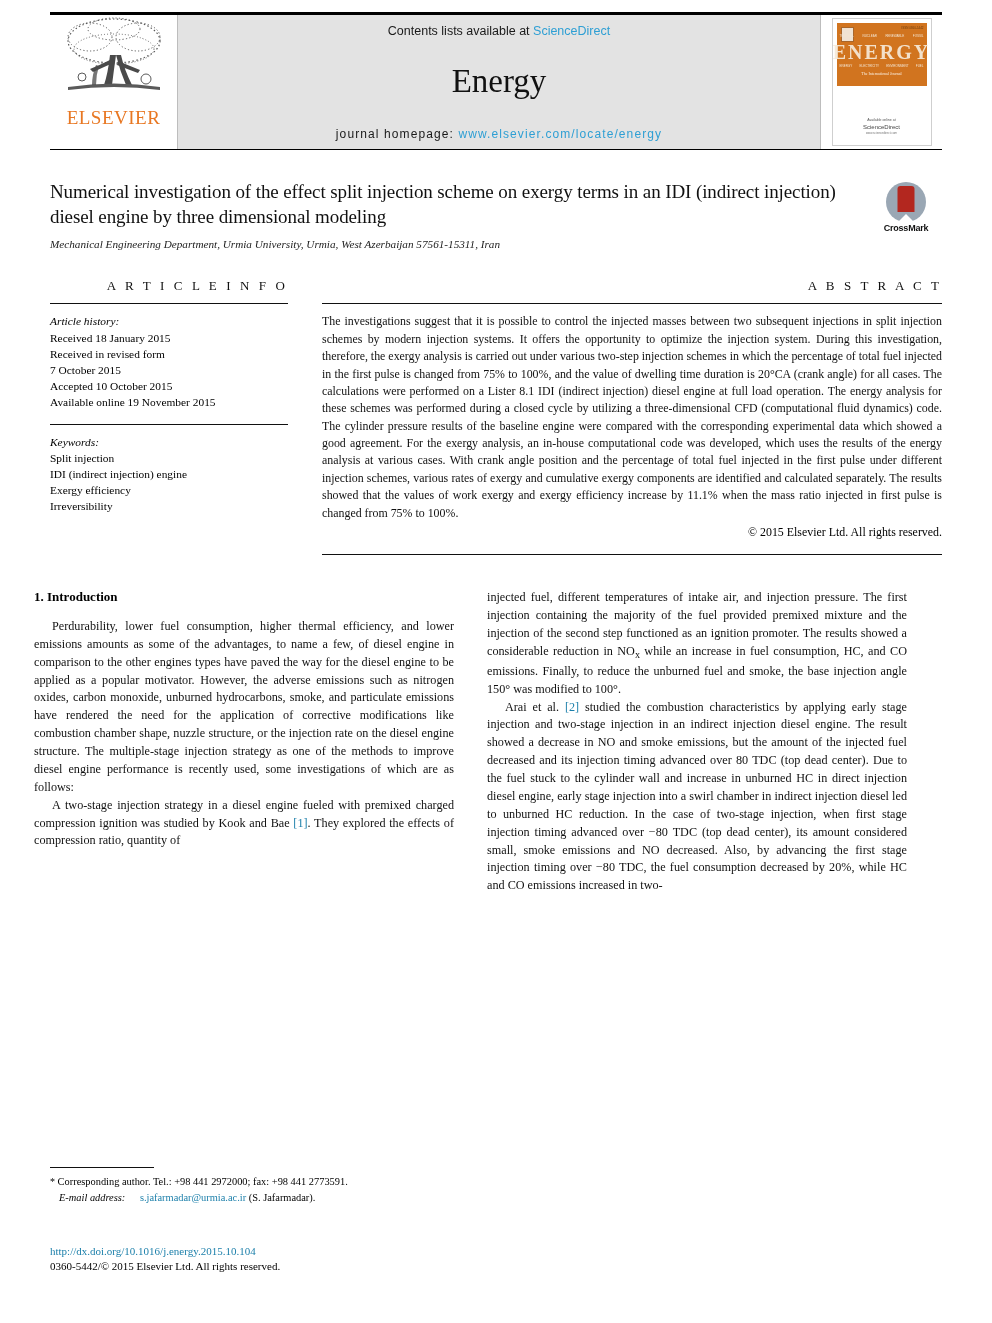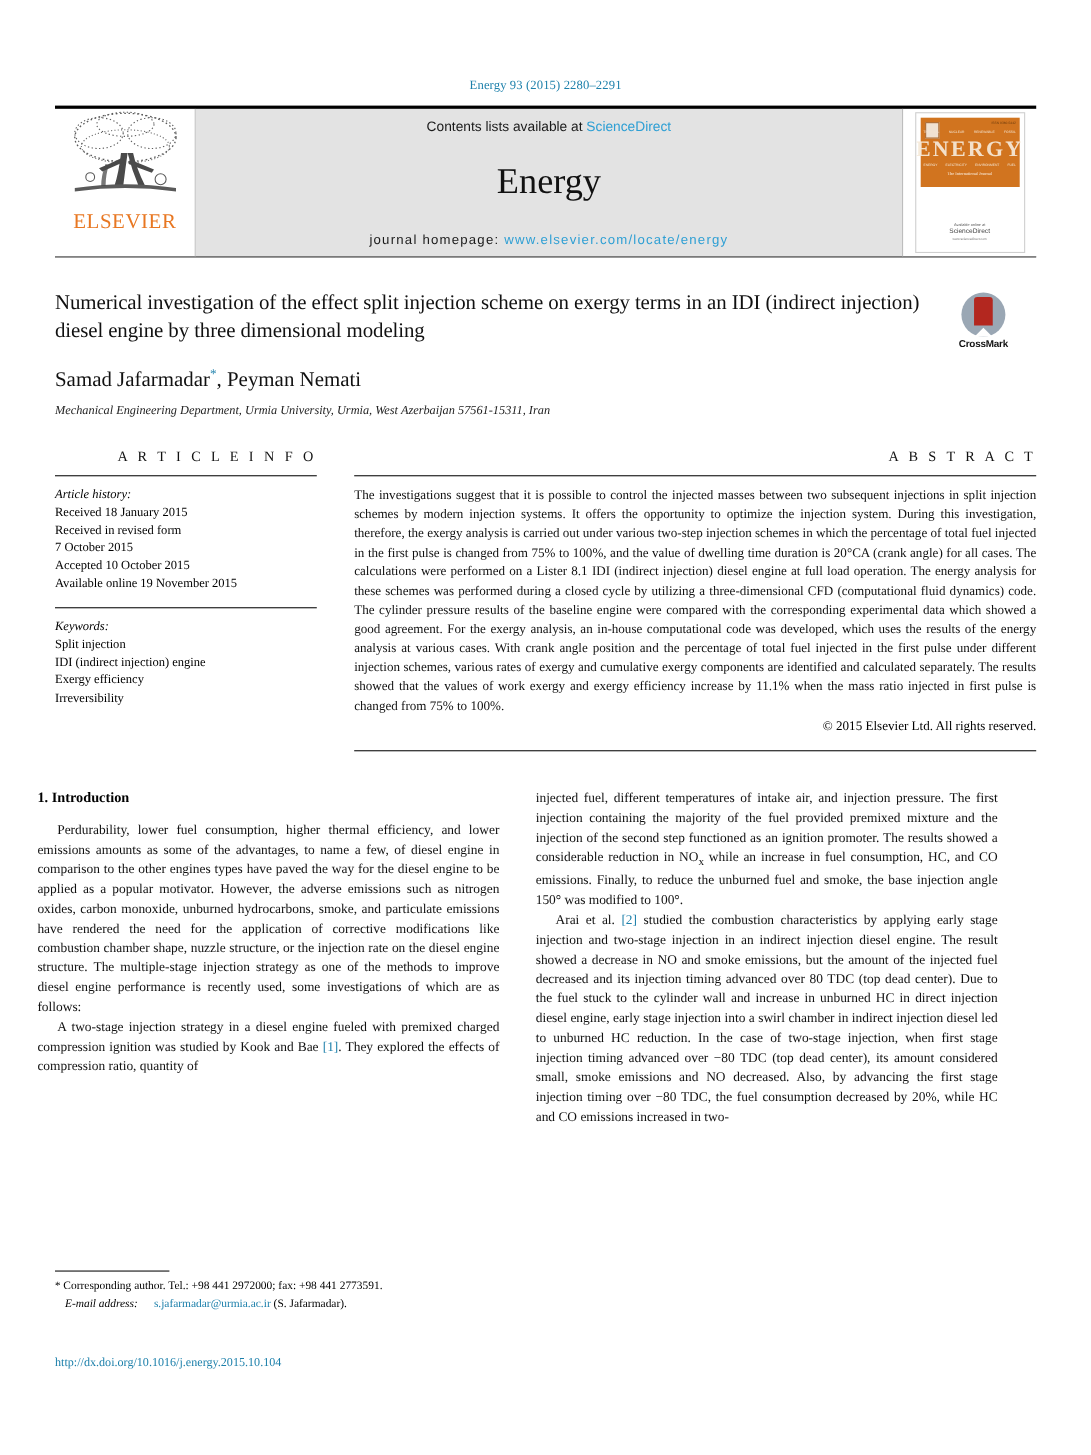--- a/index.html
+++ b/index.html
@@ -154,21 +154,21 @@
     font-family: "Liberation Serif", serif;
     font-size: 19px;
     line-height: 1.30;
     color: #111;
     margin: 0;
     font-weight: normal;
     width: 800px;
     letter-spacing: -.1px;
   }
   .crossmark {
-    position: absolute; right: 12px; top: 2px;
+    position: absolute; right: 0; top: 2px;
     width: 72px; text-align: center;
   }
   .cm-circle {
     width: 40px; height: 40px; border-radius: 50%;
     background: #9aa7b4;
     margin: 0 auto;
     position: relative;
     display: block;
   }
   .cm-inner {
@@ -298,21 +298,20 @@
   .issn-line {
     font-size: 11px;
     line-height: 1.4;
   }
 </style>
 </head>
 <body>
 
 <div class="page">
 
-  <div class="running-head">Energy 93 (2015) 2280–2291</div>
 
   <div class="masthead">
 
     <div class="mast-logo">
       <div class="tree-wrap">
         <svg viewBox="0 0 108 92" width="108" height="92" aria-hidden="true">
           <g fill="#4a4a4a">
             <ellipse cx="54" cy="26" rx="46" ry="22" fill="none" stroke="#5a5a5a" stroke-width="1.2" stroke-dasharray="1.5 2.4"></ellipse>
             <ellipse cx="30" cy="22" rx="22" ry="14" fill="none" stroke="#5a5a5a" stroke-width="1" stroke-dasharray="1.2 2.2"></ellipse>
             <ellipse cx="78" cy="22" rx="22" ry="14" fill="none" stroke="#5a5a5a" stroke-width="1" stroke-dasharray="1.2 2.2"></ellipse>
@@ -374,23 +373,20 @@
     <h1 class="article-title">Numerical investigation of the effect split injection scheme on exergy terms in an IDI (indirect injection) diesel engine by three dimensional modeling</h1>
 
     <div class="crossmark">
       <span class="cm-circle">
         <span class="cm-inner"></span>
         <span class="cm-notch"></span>
       </span>
       <div class="cm-label">CrossMark</div>
     </div>
 
-    <div class="authors">
-      <span>Samad Jafarmadar</span><sup>*</sup><span>, Peyman Nemati</span>
-    </div>
     <div class="affiliation">Mechanical Engineering Department, Urmia University, Urmia, West Azerbaijan 57561-15311, Iran</div>
   </div>
 
   <div class="info-abstract">
 
     <div class="col-info">
       <div class="sec-head">A R T I C L E   I N F O</div>
       <div class="rule"></div>
       <div class="info-lbl">Article history:</div>
       <div class="info-line">Received 18 January 2015</div>
@@ -442,15 +438,16 @@
     </div>
     <div class="fn-line" style="text-indent:0; padding-left:9px;">
       <span class="fn-email">E-mail address:</span>
       <span class="blue">s.jafarmadar@urmia.ac.ir</span>
       <span>(S. Jafarmadar).</span>
     </div>
   </div>
 
   <div class="doi-block">
     <div class="doi-link">http://dx.doi.org/10.1016/j.energy.2015.10.104</div>
+    <div class="issn-line">0360-5442/© 2015 Elsevier Ltd. All rights reserved.</div>
   </div>
 
 </div>
 
 </body></html>

